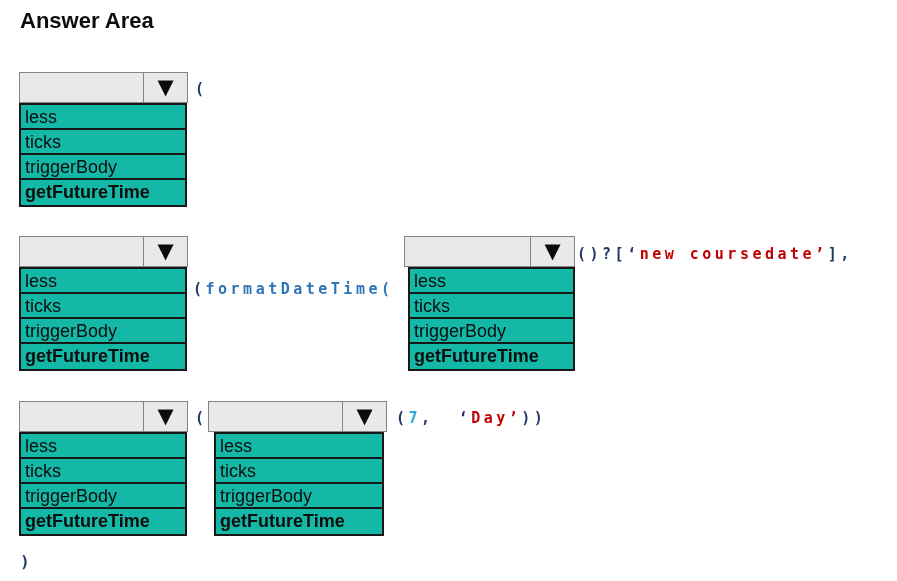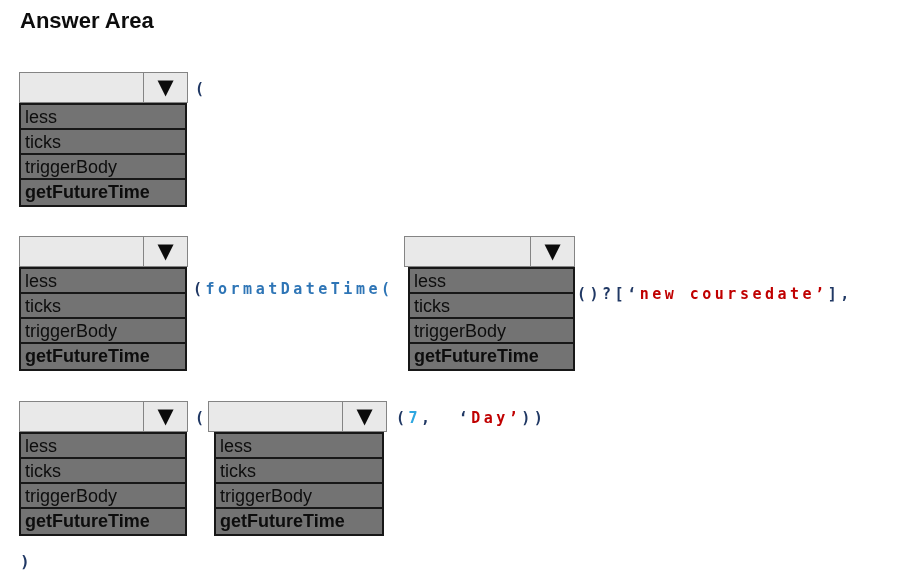--- a/index.html
+++ b/index.html
@@ -26,21 +26,21 @@
   .dd-value { flex: 1; font-size: 16px; color: #0d0d0d; padding-left: 4px; }
   .dd-btn {
     width: 44px; border-left: 1px solid #848484;
     display: flex; align-items: center; justify-content: center;
     cursor: pointer;
   }
   .dd-arrow { font-size: 21px; line-height: 1; color: #0b0b0b; font-family: "DejaVu Sans", sans-serif; }
 
   .listbox {
     position: absolute; width: 168px;
-    background: #737373; border: 2px solid #171717;
+    background: #14b8a6; border: 2px solid #171717;
   }
   .opt {
     height: 25px; line-height: 25px;
     padding-left: 4px;
     font-size: 18px; color: #0d0d0d;
     border-bottom: 2px solid #171717;
     white-space: nowrap; overflow: hidden;
   }
   .opt:last-child { border-bottom: none; font-weight: bold; }
 
@@ -89,21 +89,21 @@
 
   <div class="code" style="left:181px; top:243px;margin-top:36px;"><span class="p">(</span><span class="f">formatDateTime</span><span class="f">(</span></div>
 
   <div class="dropdown" style="left:392px; top:236px; width:171px;">
     <span class="dd-value"></span>
     <span class="dd-btn">
       <span class="dd-arrow">▼</span>
     </span>
   </div>
 
-  <div class="code" style="left:565px; top:244px;margin-top:40px;"><span class="p">()?[</span><span class="p">‘</span><span class="s">new coursedate</span><span class="s">’</span><span class="p">],</span></div>
+  <div class="code" style="left:565px; top:244px;"><span class="p">()?[</span><span class="p">‘</span><span class="s">new coursedate</span><span class="s">’</span><span class="p">],</span></div>
 
 
   <div class="listbox" style="left:7px; top:267px;">
     <div class="opt">less</div>
     <div class="opt">ticks</div>
     <div class="opt">triggerBody</div>
     <div class="opt">getFutureTime</div>
   </div>
 
   <div class="listbox" style="left:396px; top:267px; width:167px;">

